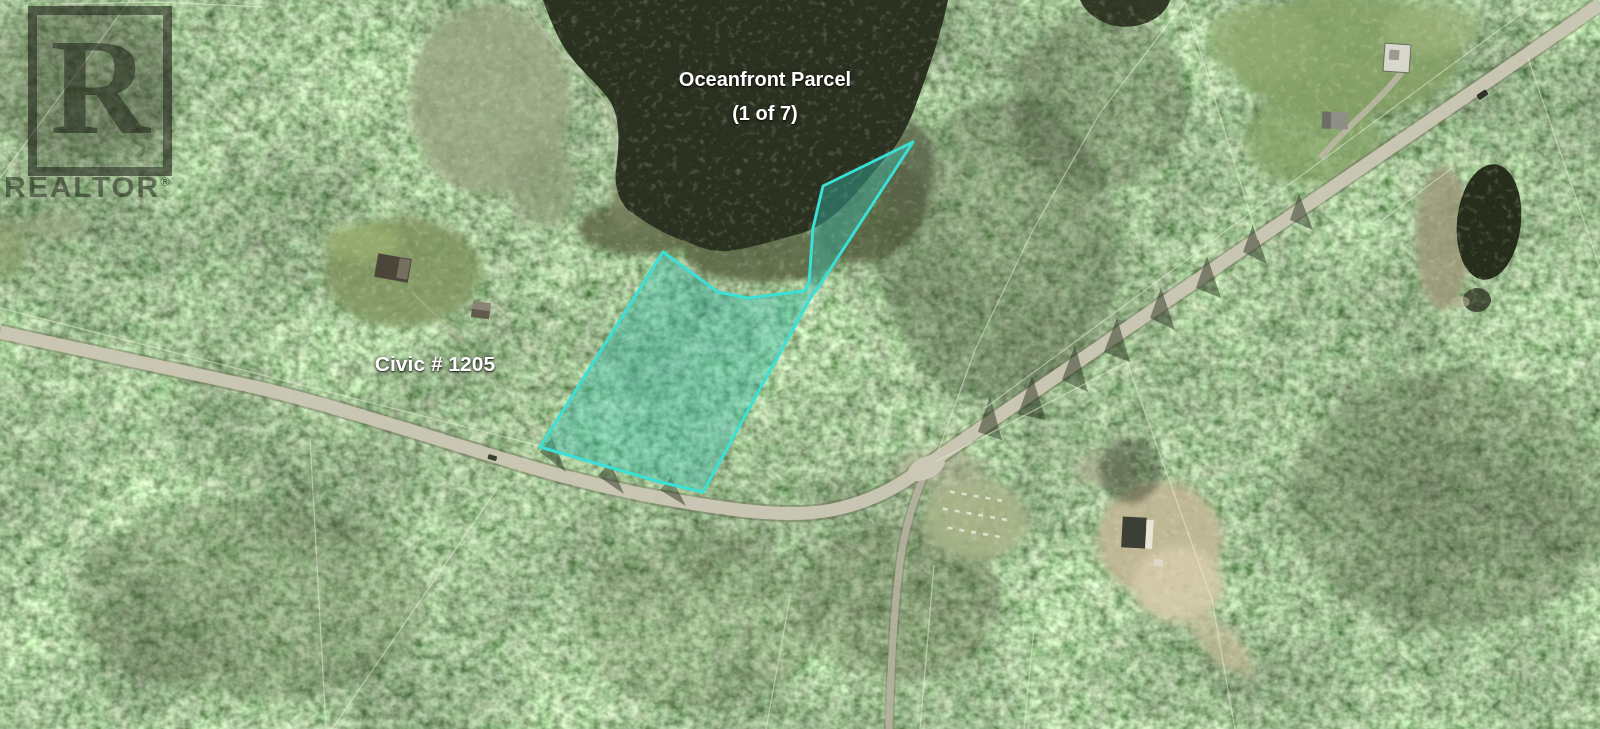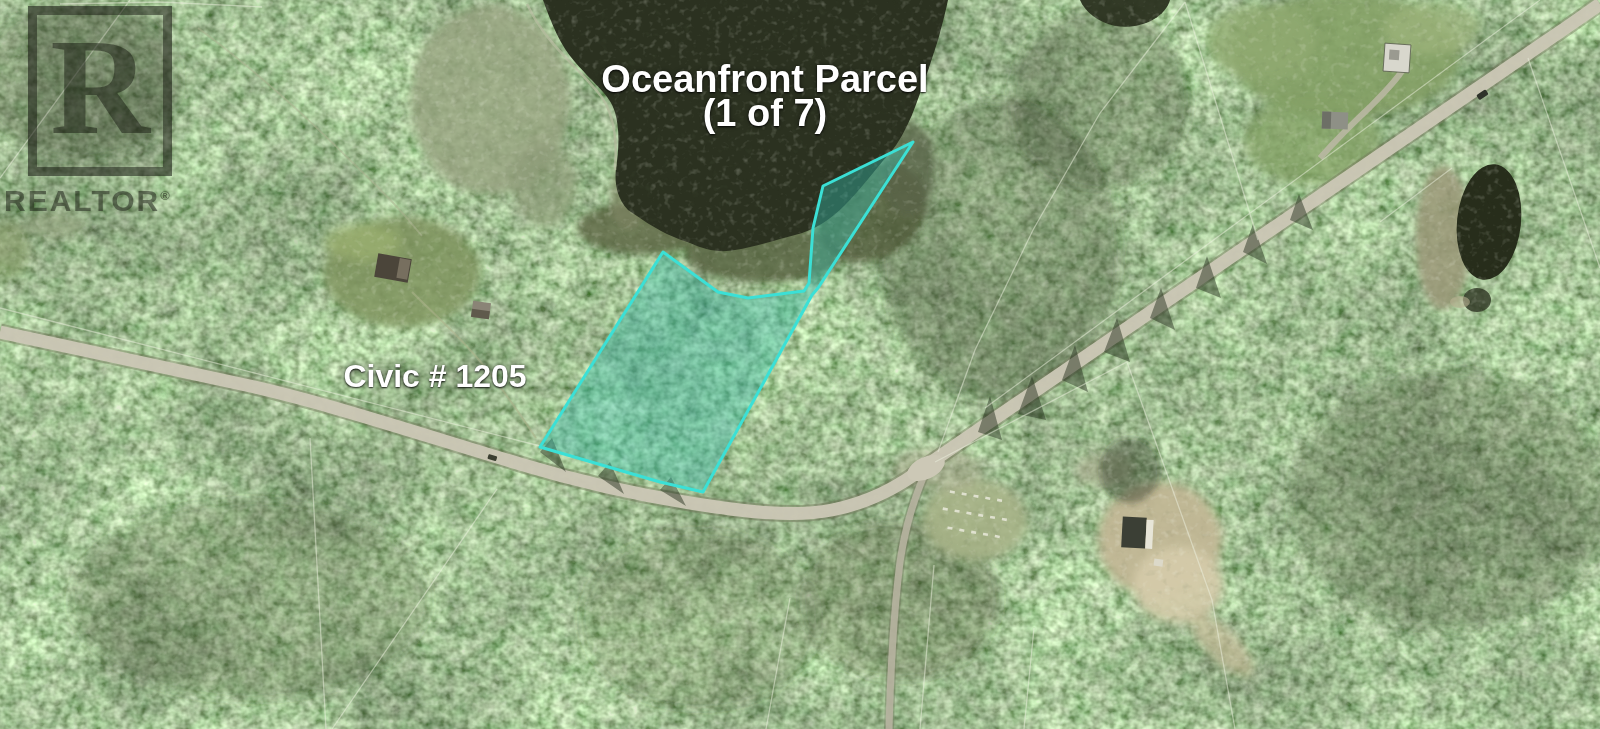--- a/index.html
+++ b/index.html
@@ -2,33 +2,33 @@
 <html><head>
 <meta charset="utf-8">
 <style>
   html,body{margin:0;padding:0;background:#222;}
   #stage{position:relative;width:1600px;height:729px;overflow:hidden;
          font-family:"Liberation Sans",sans-serif;}
   #stage svg{position:absolute;left:0;top:0;}
   .map-label{position:absolute;transform:translate(-50%,-50%);color:#fff;
              font-weight:700;text-align:center;white-space:nowrap;
              text-shadow:0 1px 2px rgba(0,0,0,.85),0 0 5px rgba(0,0,0,.45);}
-  #oceanfront-label{left:765px;top:96px;font-size:38px;line-height:34px;text-align:center;}
-  #civic-label{left:435px;top:376px;font-size:32px;}
+  #oceanfront-label{left:765px;top:96px;font-size:20px;line-height:34px;text-align:center;}
+  #civic-label{left:435px;top:364px;font-size:21px;}
   
   .wm{position:absolute;color:rgba(25,28,20,.52);}
   .wm-box{left:28px;top:6px;width:144px;height:170px;
           border:9px solid rgba(25,28,20,.50);
           background:rgba(28,33,22,.16);
           display:flex;align-items:center;justify-content:center;
           box-sizing:border-box;}
   .wm-letter{font-family:"Liberation Serif",serif;font-weight:700;
              font-size:138px;line-height:1;color:rgba(25,28,20,.52);
              transform:translateY(-4px);}
-  .wm-word{left:4px;top:184px;font-size:30px;font-weight:700;
+  .wm-word{left:4px;top:170px;font-size:30px;font-weight:700;
            letter-spacing:2px;color:rgba(25,28,20,.50);}
   .wm-reg{font-size:13px;vertical-align:super;letter-spacing:0;}
 </style>
 </head>
 <body>
 
 <div id="stage">
 
 <svg width="1600" height="729" viewBox="0 0 1600 729">
   <defs>

